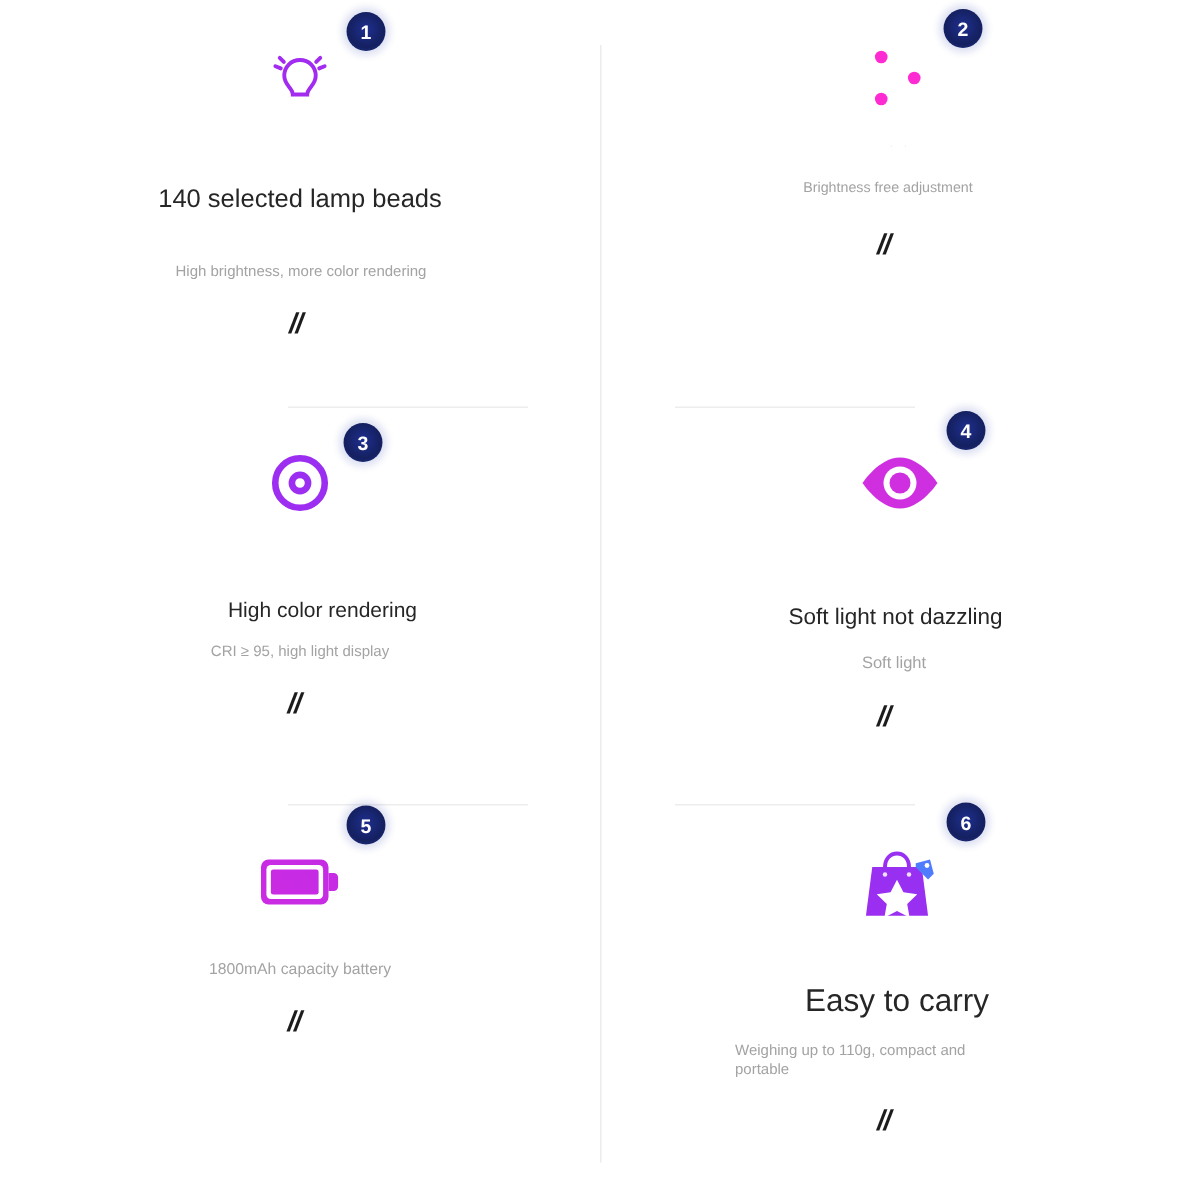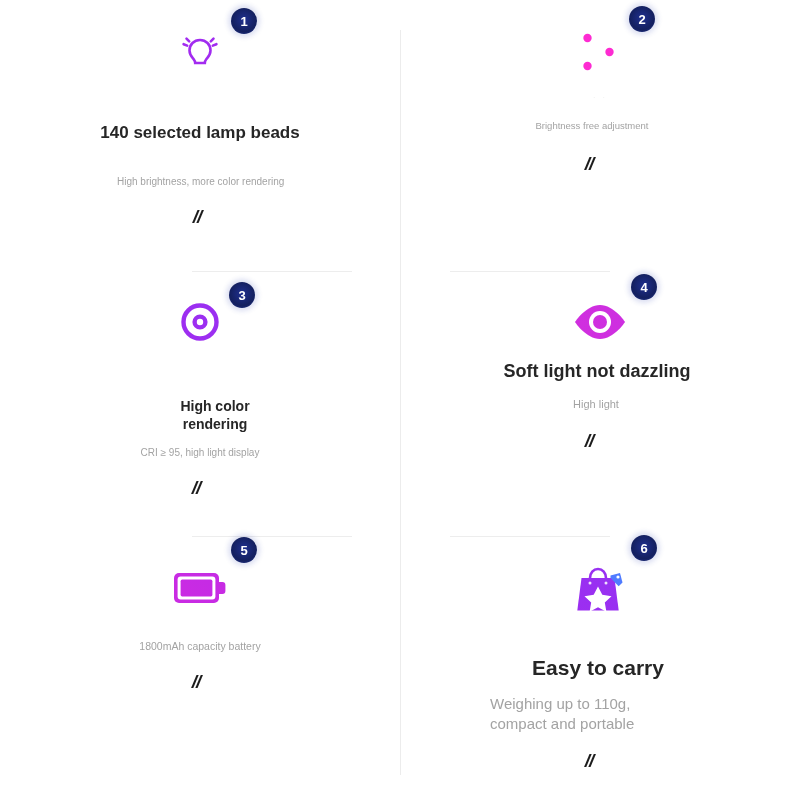--- a/index.html
+++ b/index.html
@@ -69,21 +69,21 @@
     font-size: 13px;
     font-weight: 700;
     display: flex; align-items: center; justify-content: center;
     line-height: 1;
     letter-spacing: 0;
     box-shadow: 0 0 5px 3px rgba(45,65,175,0.16);
   }
 
   .title {
     text-align: center;
-    font-weight: 700;
+    font-weight: 400;
     color: #262626;
     line-height: 1.28;
     white-space: pre-line;
   }
   .subtitle {
     text-align: center;
     color: #a3a3a3;
     line-height: 1.35;
     white-space: pre-line;
   }
@@ -111,34 +111,34 @@
   .c2 .slashes { margin-top: 20px; margin-right: 22px; }
 
   .c3 .icon-row { height: 76px; }
   .c3 .badge { left: 60px; top: -2px; }
   .c3 .title { font-size: 14px; margin-top: 38px; width: 130px; text-align: center; margin-left: 30px; }
   .c3 .subtitle { font-size: 10px; margin-top: 12px; }
   .c3 .slashes { margin-top: 18px; margin-right: 8px; }
 
   .c4 .icon-row { height: 76px; }
   .c4 .badge { left: 62px; top: -10px; }
-  .c4 .title { font-size: 18px; margin-right: 6px; }
+  .c4 .title { font-size: 15px; margin-top: 42px; margin-right: 6px; }
   .c4 .subtitle { font-size: 11px; margin-top: 14px; margin-right: 8px; }
   .c4 .slashes { margin-top: 18px; margin-right: 22px; }
 
   .c5 .icon-row { height: 78px; }
   .c5 .badge { left: 62px; top: -12px; }
   .c5 .title { font-size: 14.5px; margin-top: 30px; width: 116px; text-align: left; margin-left: 22px; }
   .c5 .subtitle { font-size: 10.5px; margin-top: 12px; }
   .c5 .slashes { margin-top: 18px; margin-right: 8px; }
 
   .c6 .icon-row { height: 78px; }
   .c6 .badge { left: 62px; top: -14px; }
   .c6 .title { font-size: 21px; margin-top: 28px; margin-right: 4px; }
-  .c6 .subtitle { font-size: 15px; margin-top: 12px; width: 180px; text-align: left; margin-right: 40px; }
+  .c6 .subtitle { font-size: 10px; margin-top: 12px; width: 180px; text-align: left; margin-right: 40px; }
   .c6 .slashes { margin-top: 16px; margin-right: 22px; }
 
   
   .ghost {
     width: 170px;
     opacity: 0.10;
     font-size: 9px;
     color: #777;
     text-align: center;
     letter-spacing: 2px;
@@ -256,21 +256,21 @@
               </linearGradient>
             </defs>
             <path d="M29 3C15 3 4 20 4 20s11 17 25 17 25-17 25-17S43 3 29 3z" fill="url(#g4)"></path>
             <circle cx="29" cy="20" r="11" fill="#ffffff"></circle>
             <circle cx="29" cy="20" r="7" fill="url(#g4)"></circle>
           </svg>
         </div>
         <div class="badge">4</div>
       </div>
       <div class="title">Soft light not dazzling</div>
-      <div class="subtitle">High light</div>
+      <div class="subtitle">Soft light</div>
       <div class="slashes">//</div>
     </div>
 
     <div class="card col-left c5">
       <div class="icon-row">
         <div class="icon-wrap">
           <svg width="58" height="42" viewBox="0 0 58 42" fill="none">
             <defs>
               <linearGradient id="g5" x1="3" y1="36" x2="52" y2="6">
                 <stop offset="0%" stop-color="#ff2bd1"></stop>

